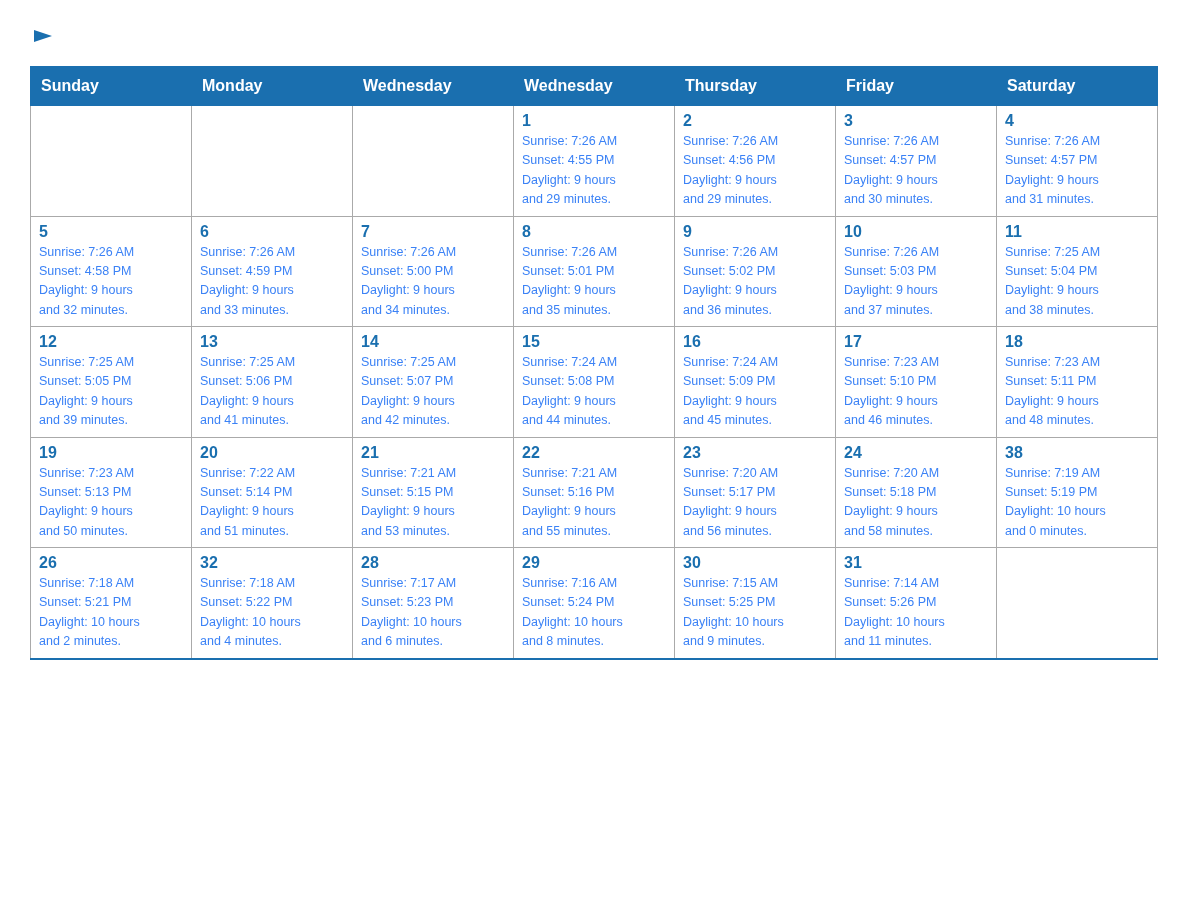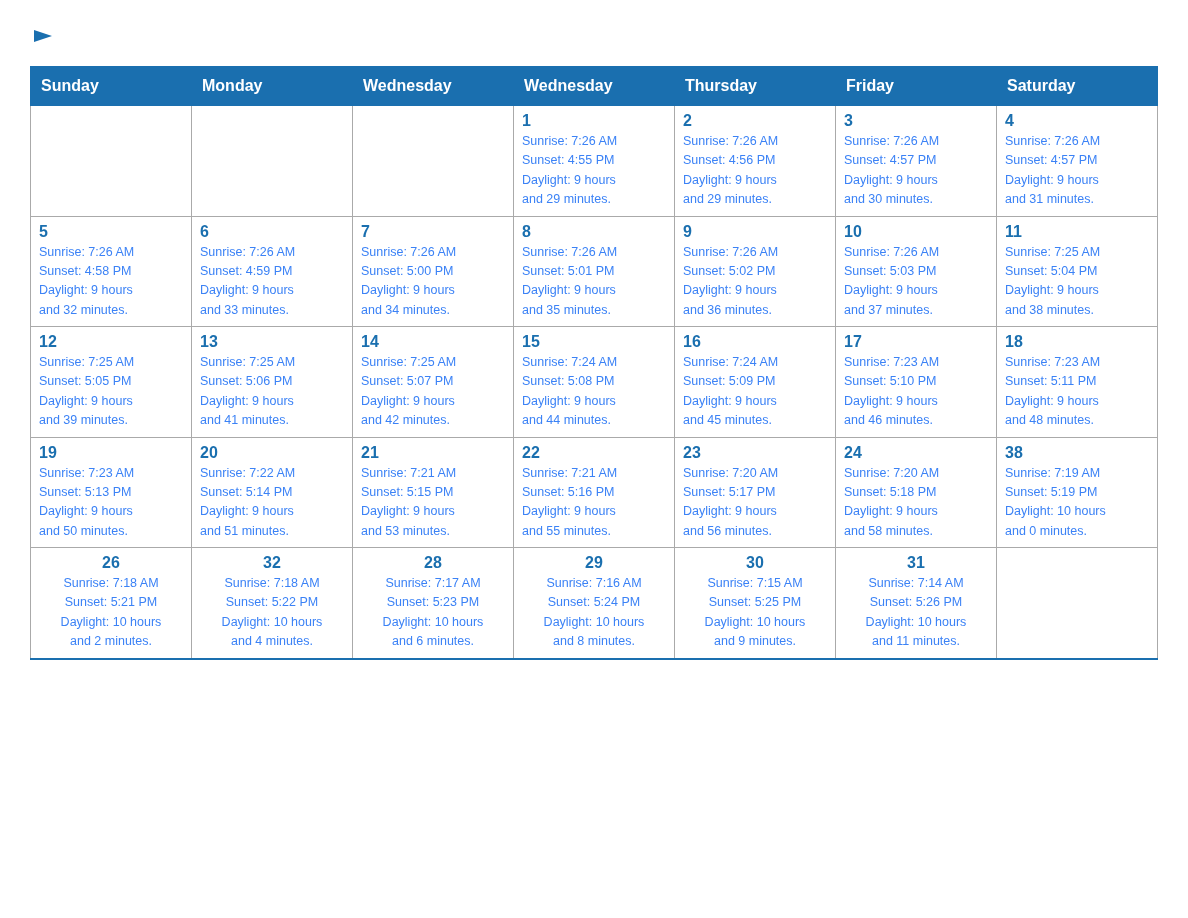--- a/index.html
+++ b/index.html
@@ -85,21 +85,20 @@
     .day-info {
       font-size: 12.5px;
       color: #3b82f6;
       line-height: 1.55;
     }
     .empty-cell {
       background: #fff;
     }
     tbody tr:last-child td {
       border-bottom: 2px solid #1a6faf;
-      text-align: center;
     }
     tbody tr td:first-child {
       border-left: 1px solid #aaa;
     }
     thead tr th:first-child {
       border-left: 1px solid #1a6faf;
     }
   </style>
 </head>
 <body>

